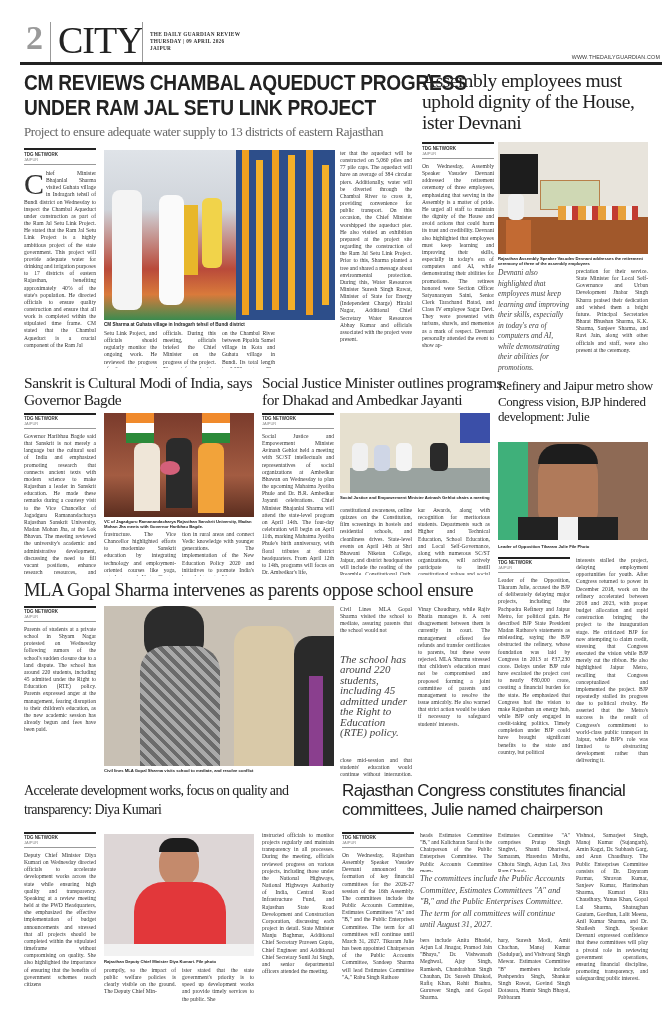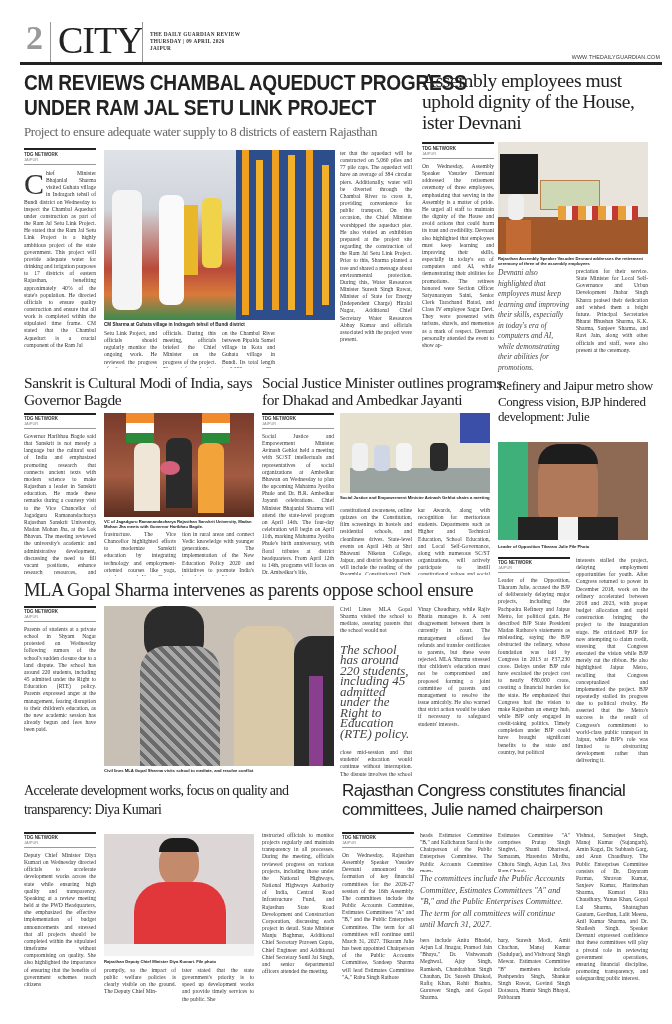--- a/index.html
+++ b/index.html
@@ -37,21 +37,21 @@
   <div>THURSDAY | 09 APRIL 2026</div>
   <div>JAIPUR</div>
 </div>
 <div class="abs mast-url">WWW.THEDAILYGUARDIAN.COM</div>
 <div class="abs mast-rule"></div>
 
 <div class="abs hl-cm">
   <div>CM REVIEWS CHAMBAL AQUEDUCT PROGRESS</div>
   <div>UNDER RAM JAL SETU LINK PROJECT</div>
 </div>
-<div class="abs sub-cm">Project to ensure adequate water supply to 8 districts of eastern Rajasthan</div>
+<div class="abs sub-cm">Project to ensure adequate water supply to 13 districts of eastern Rajasthan</div>
 <div class="abs byline-rule" style="left:24px;top:148px;width:72px"></div>
 <div class="abs" style="left:24px;top:152px;width:72px">
   <div class="byline">TDG NETWORK</div>
   <div class="byline2">JAIPUR</div>
   <div class="thin-rule" style="margin-top:2px"></div>
 </div>
 <div class="abs txt" style="left:24px;top:170px;width:72px;height:198px;overflow:hidden">
   <span class="drop">C</span><span>hief Minister Bhajanlal Sharma visited Guhata village in Indragarh tehsil of Bundi district on Wednesday to inspect the Chambal Aqueduct under construction as part of the Ram Jal Setu Link Project. He stated that the Ram Jal Setu Link Project is a highly ambitious project of the state government. This project will provide adequate water for drinking and irrigation purposes to 17 districts of eastern Rajasthan, benefiting approximately 40% of the state's population. He directed officials to ensure quality construction and ensure that all work is completed within the stipulated time frame. CM stated that the Chambal Aqueduct is a crucial component of the Ram Jal</span>
 </div>
 <div class="abs photo" style="left:104px;top:150px;width:231px;height:170px;background:linear-gradient(180deg,#dfe3e8 0%,#cfd4da 35%,#b94a3a 70%,#d97a3b 85%,#3c8b4f 100%)">
@@ -162,21 +162,21 @@
 <div class="abs photo" style="left:104px;top:606px;width:230px;height:160px;background:#c8c0b4">
   <div class="abs" style="left:40px;top:0;width:60px;height:55px;background:#2c2c2c;border-radius:20px"></div>
   <div class="abs" style="left:36px;top:40px;width:80px;height:120px;background:repeating-linear-gradient(45deg,#6b6b6b 0 4px,#a9a9a9 4px 8px);border-radius:25px 25px 0 0"></div>
   <div class="abs" style="left:130px;top:20px;width:60px;height:140px;background:#d9c9a8;border-radius:18px 18px 0 0"></div>
   <div class="abs" style="left:190px;top:30px;width:40px;height:130px;background:#2a2a2a;border-radius:18px 0 0 0"></div>
   <div class="abs" style="left:205px;top:70px;width:14px;height:90px;background:#8a3f8e"></div>
 </div>
 <div class="abs cap" style="left:104px;top:768px;width:230px;font-size:4.2px">Civil lines MLA Gopal Sharma visits school to mediate, and resolve conflict</div>
 <div class="abs" style="left:340px;top:606px;width:72px;height:170px;overflow:hidden">
   <div class="txt">Civil Lines MLA Gopal Sharma visited the school to mediate, assuring parents that the school would not</div>
-  <div class="pull" style="font-size:13px;line-height:10.5px;margin:10px 0">The school has around 220 students, including 45 admitted under the Right to Education (RTE) policy.</div>
+  <div class="pull" style="font-size:11px;line-height:10.5px;margin:19px 0">The school has around 220 students, including 45 admitted under the Right to Education (RTE) policy.</div>
   <div class="txt">close mid-session and that students' education would continue without interruption. The dispute involves the school land, owned by</div>
 </div>
 <div class="abs txt" style="left:418px;top:606px;width:72px;height:170px;overflow:hidden">Vinay Choudhary, while Rajiv Bhatia manages it. A rent disagreement between them is currently in court. The management offered fee refunds and transfer certificates to parents, but these were rejected. MLA Sharma stressed that children's education must not be compromised and proposed forming a joint committee of parents and management to resolve the issue amicably. He also warned that strict action would be taken if necessary to safeguard students' interests.</div>
 
 <div class="abs hl" style="left:24px;top:781px;width:310px;font-size:14px;line-height:19px;font-family:Liberation Serif, serif;letter-spacing:-.6px">Accelerate development works, focus on quality and transparency: Diya Kumari</div>
 <div class="abs byline-rule" style="left:24px;top:832px;width:72px"></div>
 <div class="abs" style="left:24px;top:835px;width:72px">
   <div class="byline">TDG NETWORK</div>
   <div class="byline2">JAIPUR</div>
   <div class="thin-rule" style="margin-top:2px"></div>
@@ -196,16 +196,16 @@
 <div class="abs hl" style="left:342px;top:781px;width:320px;font-size:17px;line-height:19px;font-family:'Liberation Sans Narrow','Liberation Sans',sans-serif;letter-spacing:-.6px">Rajasthan Congress constitutes financial committees, Julie named chairperson</div>
 <div class="abs byline-rule" style="left:342px;top:832px;width:72px"></div>
 <div class="abs" style="left:342px;top:835px;width:72px">
   <div class="byline">TDG NETWORK</div>
   <div class="byline2">JAIPUR</div>
   <div class="thin-rule" style="margin-top:2px"></div>
 </div>
 <div class="abs txt" style="left:342px;top:852px;width:72px;height:160px;overflow:hidden">On Wednesday, Rajasthan Assembly Speaker Vasudev Devnani announced the formation of key financial committees for the 2026-27 session of the 16th Assembly. The committees include the Public Accounts Committee, Estimates Committees "A" and "B," and the Public Enterprises Committee. The term for all committees will continue until March 31, 2027. Tikaram Julie has been appointed Chairperson of the Public Accounts Committee, Sandeep Sharma will lead Estimates Committee "A," Rabu Singh Rathore</div>
 <div class="abs txt" style="left:420px;top:832px;width:72px;height:40px;overflow:hidden">heads Estimates Committee "B," and Kalicharan Saraf is the Chairperson of the Public Enterprises Committee. The Public Accounts Committee mem-</div>
 <div class="abs txt" style="left:498px;top:832px;width:72px;height:40px;overflow:hidden">Estimates Committee "A" comprises Pratap Singh Singhvi, Shanti Dhariwal, Samaram, Harendra Mirdha, Chhotu Singh, Arjun Lal, Jiva Ram Chaud-</div>
-<div class="abs pull" style="left:420px;top:873px;width:150px;font-size:8.2px;line-height:11.5px">The committees include the Public Accounts Committee, Estimates Committees "A" and "B," and the Public Enterprises Committee. The term for all committees will continue until March 31, 2027.</div>
+<div class="abs pull" style="left:420px;top:873px;width:150px;font-size:8.2px;line-height:11.5px">The committees include the Public Accounts Committee, Estimates Committees "A" and "B," and the Public Enterprises Committee. The term for all committees will continue until August 31, 2027.</div>
 <div class="abs txt" style="left:420px;top:937px;width:72px;height:75px;overflow:hidden">bers include Anita Bhadel, Arjun Lal Jinagar, Pramod Jain "Bhaya," Dr. Vishwanath Meghwal, Ajay Singh, Ramkesh, Chandrabhan Singh Chauhan, Dr. Suresh Dhakad, Rafiq Khan, Rohit Bauhra, Guruveer Singh, and Gopal Sharma.</div>
 <div class="abs txt" style="left:498px;top:937px;width:72px;height:75px;overflow:hidden">hary, Suresh Modi, Amit Chachan, Manoj Kumar (Sadulpur), and Vishvaraj Singh Mewar. Estimates Committee "B" members include Pushpendra Singh, Shankar Singh Rawat, Govind Singh Dotasara, Hamir Singh Bhayal, Pabbaram</div>
 <div class="abs txt" style="left:576px;top:832px;width:72px;height:180px;overflow:hidden">Vishnoi, Samarjeet Singh, Manoj Kumar (Sujangarh), Amin Kagzi, Dr. Subhash Garg, and Arun Chaudhary. The Public Enterprises Committee consists of Dr. Dayaram Parmar, Shravan Kumar, Sanjeev Kumar, Harimohan Sharma, Kumari Rita Chaudhary, Yunus Khan, Gopal Lal Sharma, Shatrughan Gautam, Gordhan, Lalit Meena, Anil Kumar Sharma, and Dr. Shailesh Singh. Speaker Devnani expressed confidence that these committees will play a pivotal role in reviewing government operations, ensuring financial discipline, promoting transparency, and safeguarding public interest.</div>
 
 </body></html>

